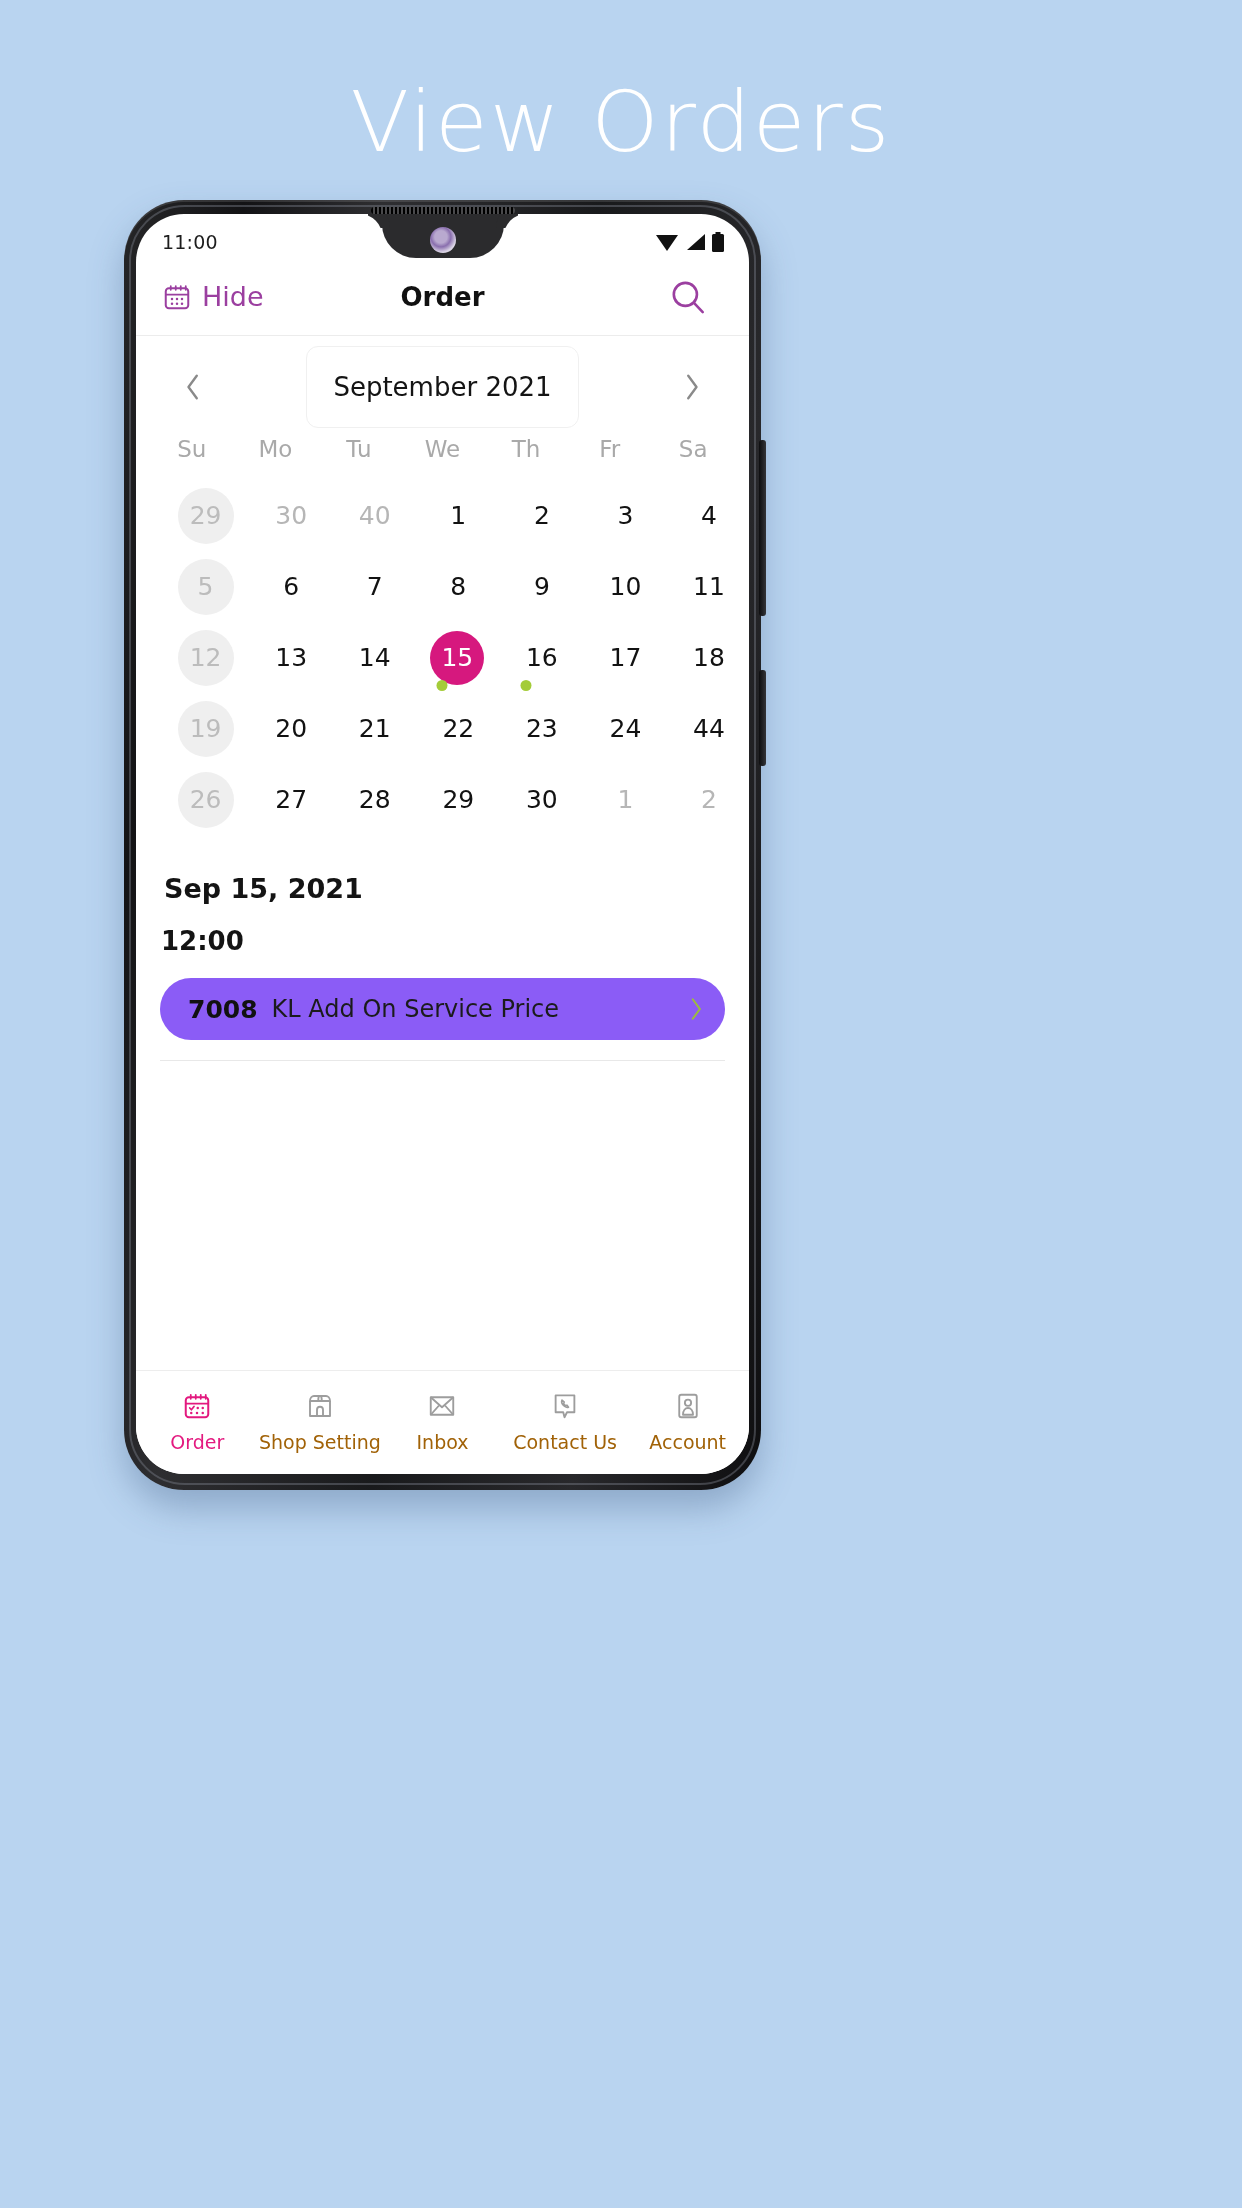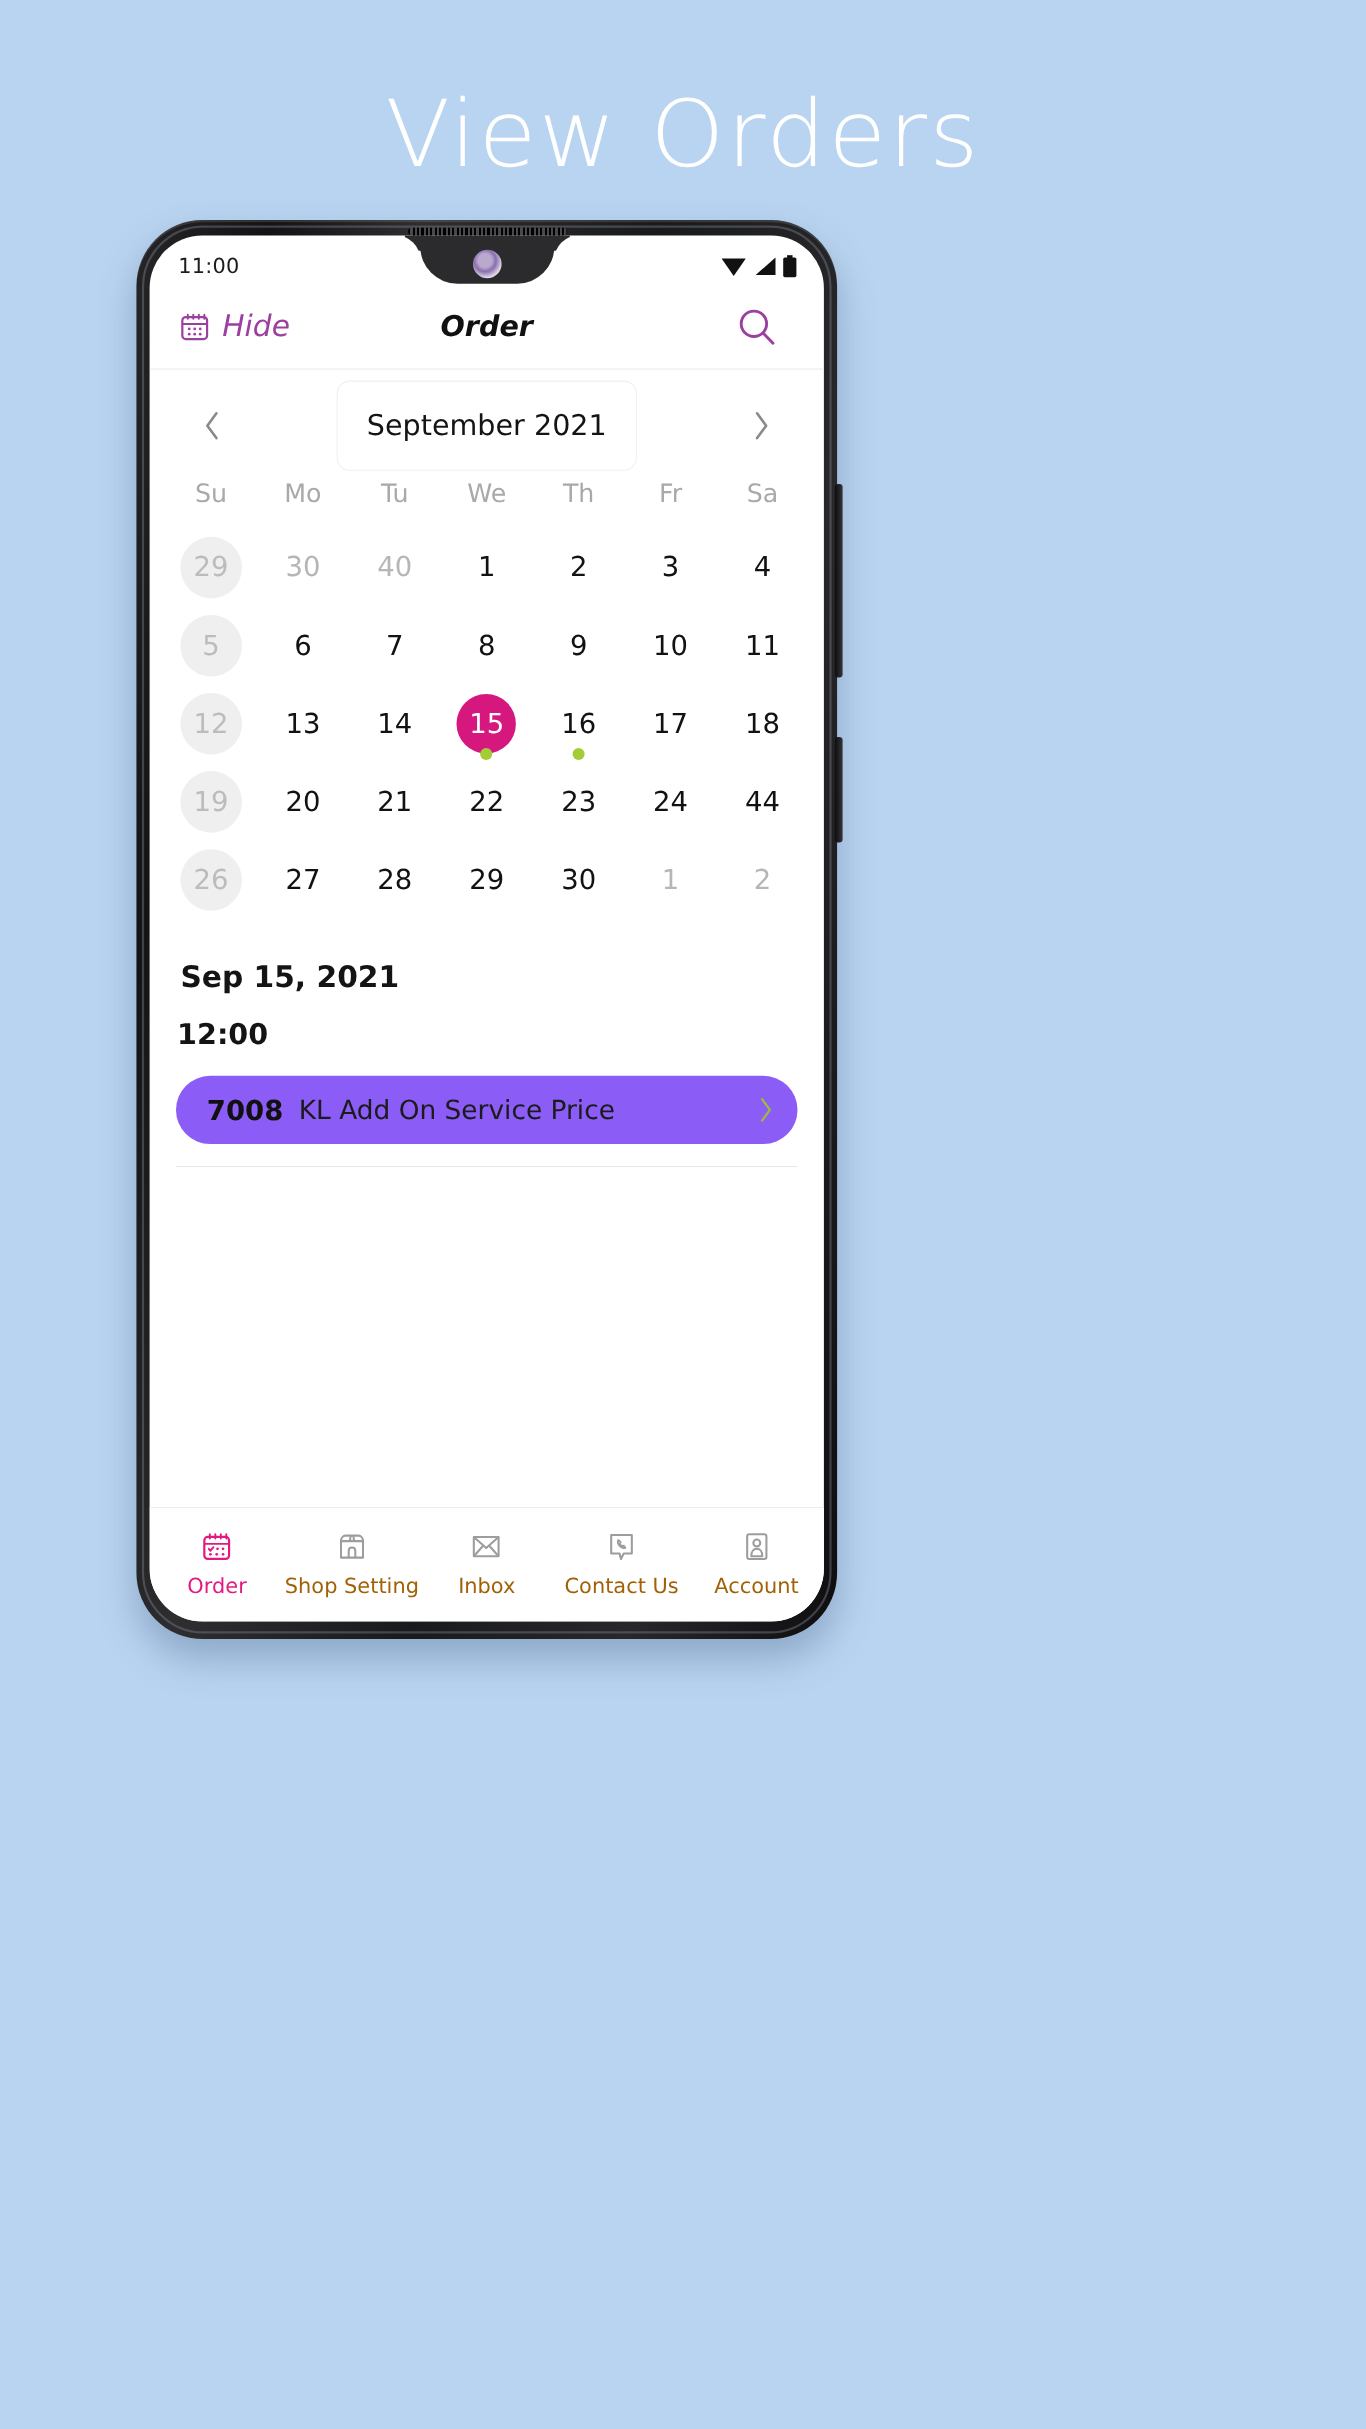--- a/index.html
+++ b/index.html
@@ -140,21 +140,20 @@
 
   
   #app-header {
     position: relative;
     height: 78px;
     display: flex;
     align-items: center;
     padding: 0 40px 0 26px;
     border-bottom: 1px solid #ececec;
     flex: 0 0 auto;
-    font-style: italic;
   }
   #hide-button {
     display: flex;
     align-items: center;
     gap: 10px;
     cursor: pointer;
   }
   #hide-label {
     color: #9b3fa0;
     font-size: 27px;
@@ -218,21 +217,21 @@
   #day-grid {
     display: grid;
     grid-template-columns: repeat(7, 1fr);
     grid-auto-rows: 71px;
     margin-top: 18px;
   }
   .day-cell {
     position: relative;
     display: flex;
     align-items: center;
-    justify-content: center;
+    justify-content: flex-end;
     cursor: pointer;
   }
   .day-num {
     width: 52px; height: 52px;
     border-radius: 50%;
     display: flex;
     align-items: center;
     justify-content: center;
     font-size: 25px;
     color: #121212;

